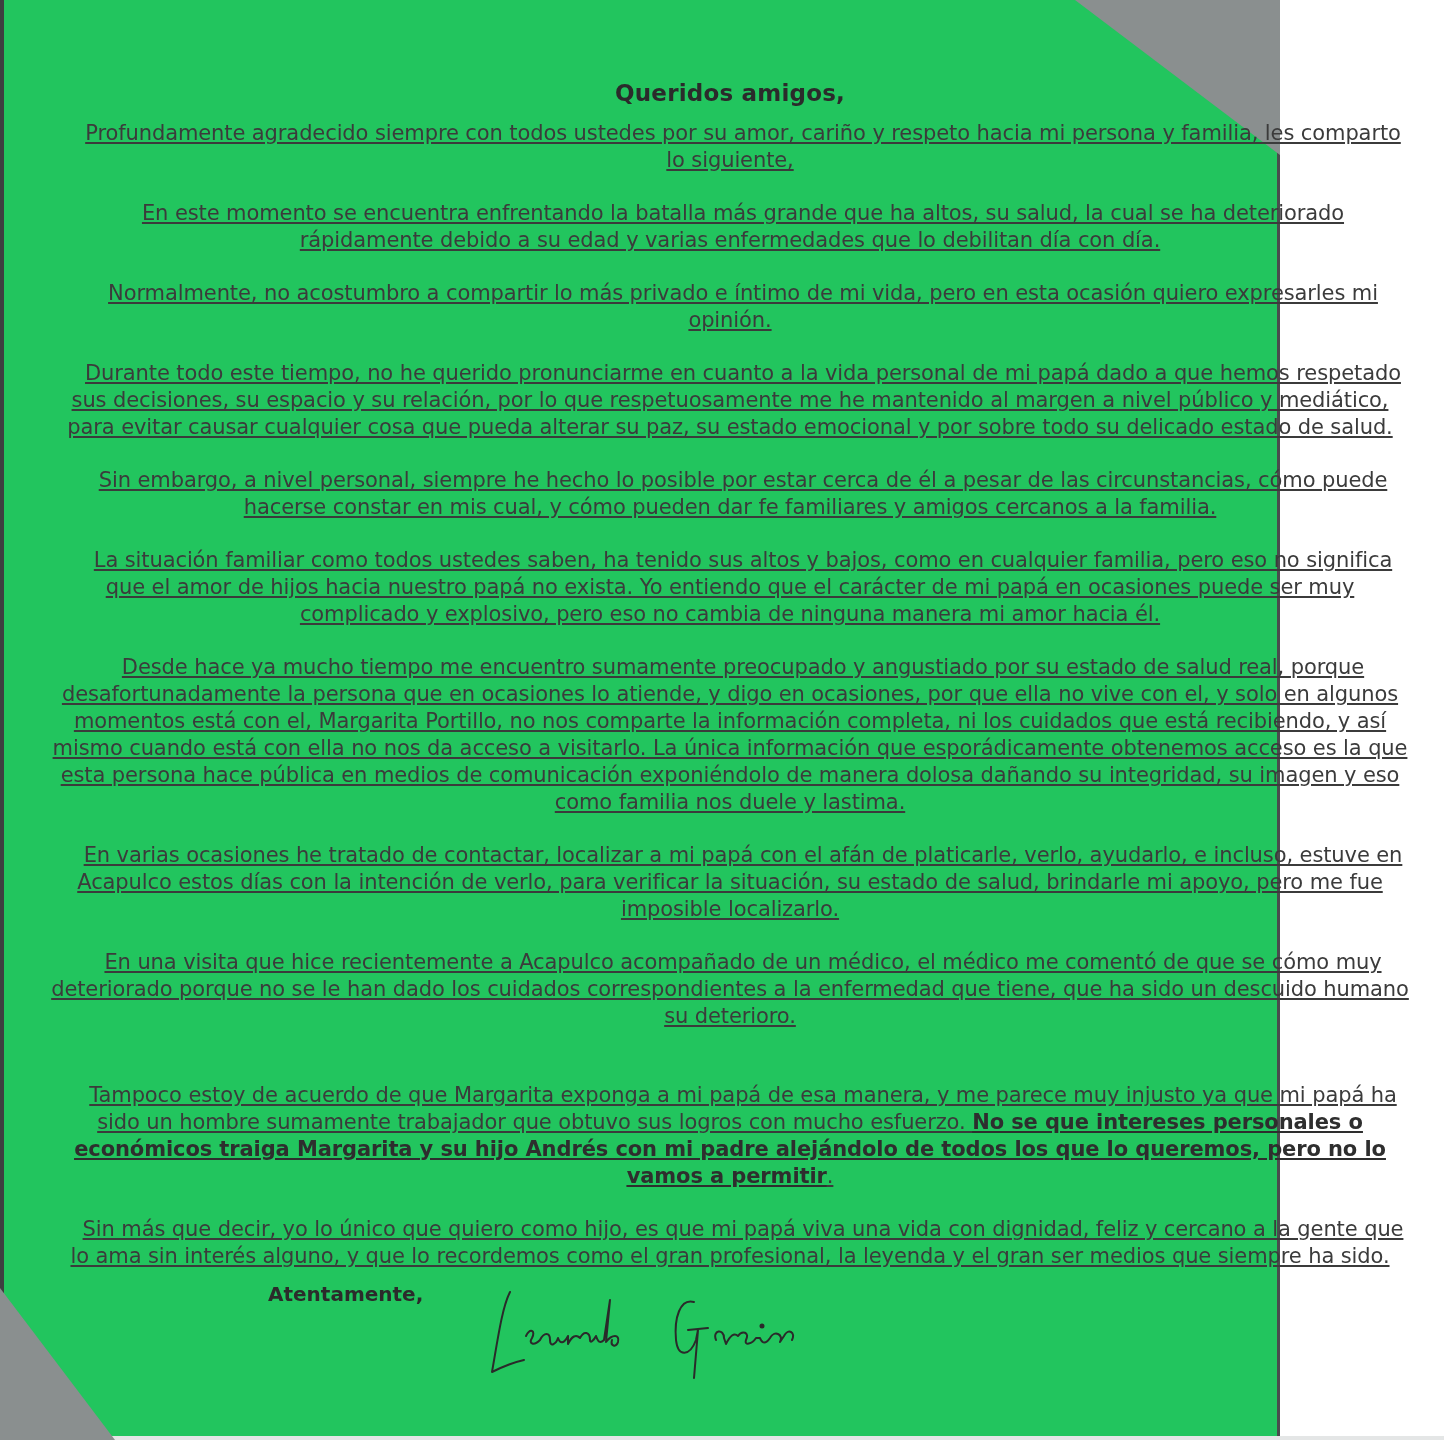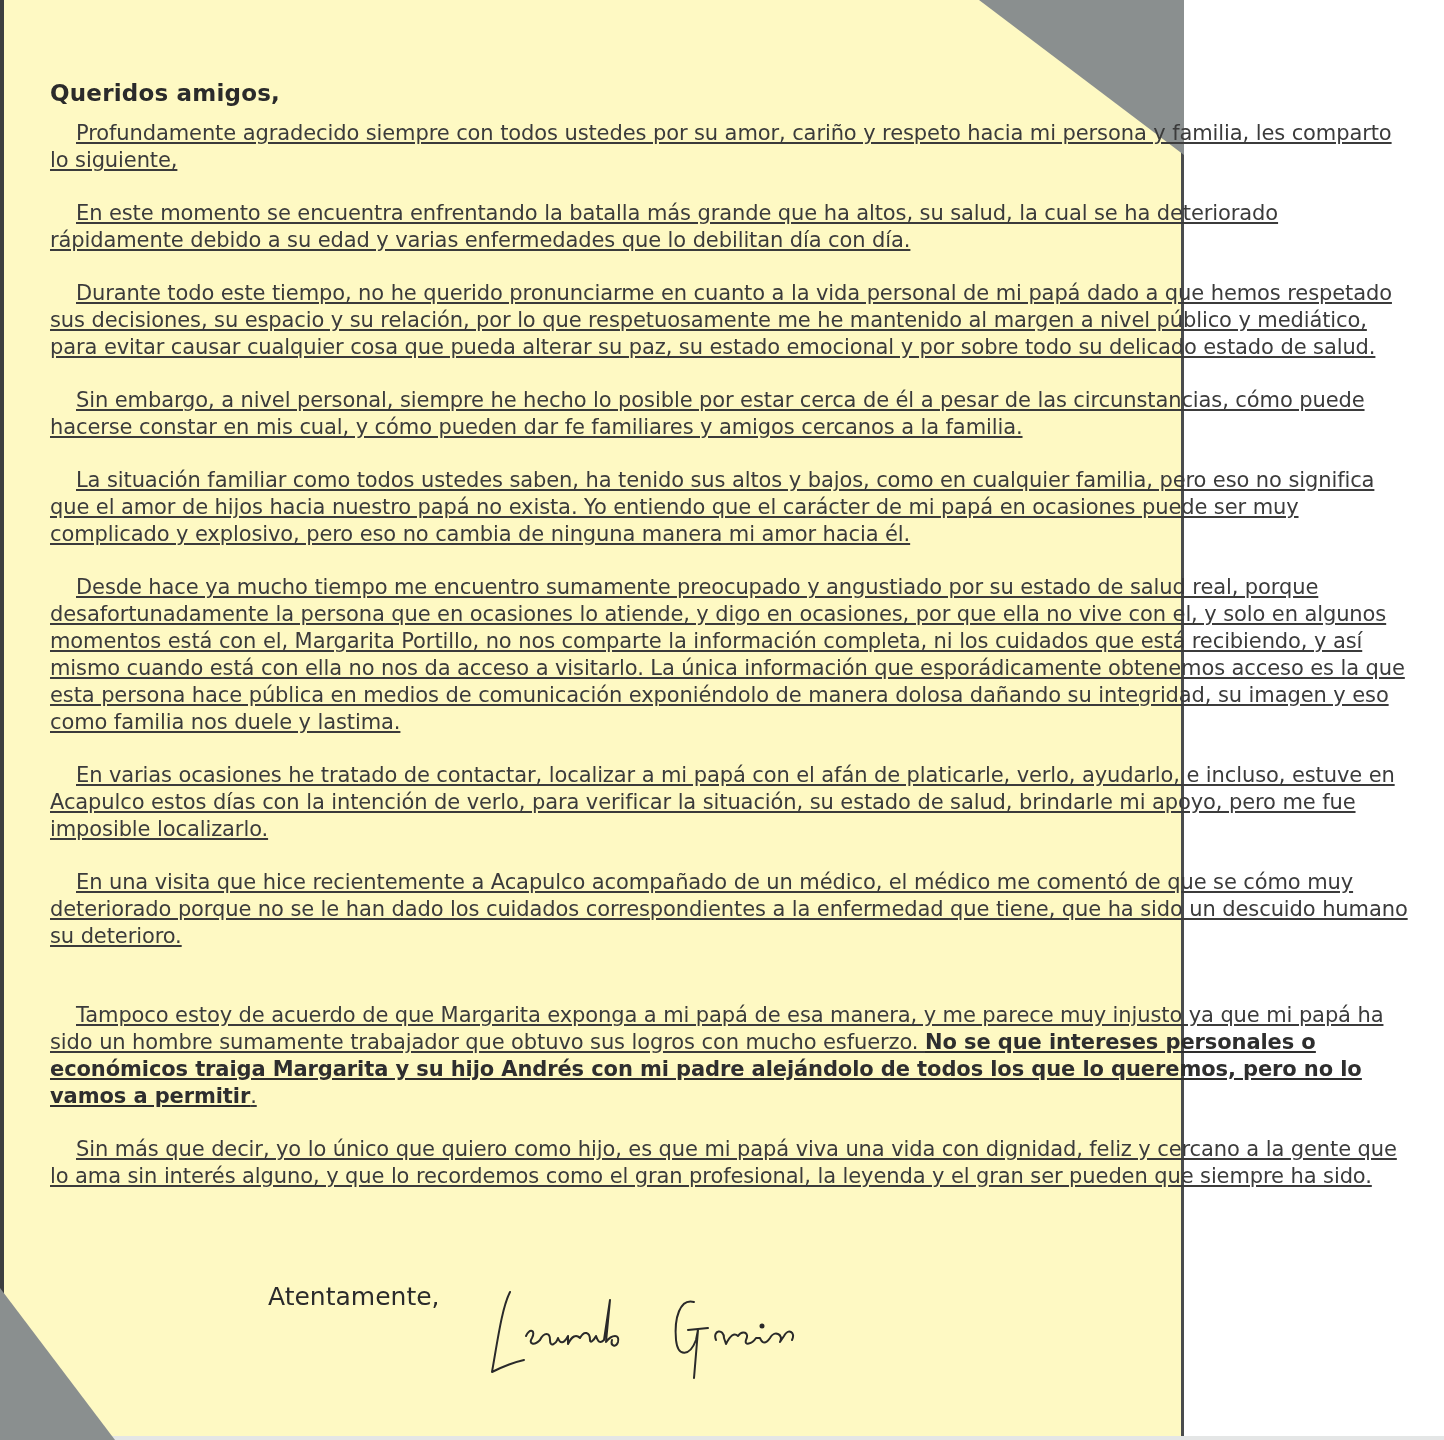--- a/index.html
+++ b/index.html
@@ -3,22 +3,23 @@
   <meta charset="utf-8">
   <style>
     html, body { margin: 0; padding: 0; }
     body {
       width: 1444px; height: 1440px; position: relative; overflow: hidden;
       background: #ffffff;
       font-family: "DejaVu Sans", sans-serif;
       color: #3a3a3a;
     }
     .page {
-      position: absolute; left: 0; top: 0; width: 1184px; height: 1440px;
-      background: #fef9c3;
+      position: absolute; left: 0; top: 0; width: 1280px; height: 1440px;
+      background: #22c55e;
+      text-align: center;
     }
     .left-edge { position: absolute; left: 0; top: 0; width: 4px; height: 1440px; background: #3d3f40; }
     .right-edge { position: absolute; right: 0; top: 150px; width: 3px; height: 1290px; background: #4a4c4d; }
     .bottom-edge { position: absolute; left: 0; bottom: 0; width: 1444px; height: 4px; background: #e4e6e6; }
     .corner-tr {
       position: absolute; right: 0; top: 0; width: 205px; height: 155px;
       background: #8a8f8f;
       clip-path: polygon(0 0, 100% 0, 100% 100%);
     }
     .corner-bl {
@@ -34,48 +35,49 @@
       margin: 0 0 14px 0; letter-spacing: 0.2px;
     }
     .para {
       font-size: 21px; line-height: 27px; margin: 0 0 26px 0;
       text-indent: 26px; color: #3b3b3b; letter-spacing: -0.1px; text-decoration: underline;
     }
     .para.p-gap { margin-bottom: 52px; }
     .emph { font-weight: bold; text-decoration: underline; color: #2e2e2e; }
     .closing {
       position: absolute; left: 268px; top: 1282px;
-      font-weight: normal; font-size: 25px; color: #2b2b2b;
+      font-weight: bold; font-size: 20px; color: #2b2b2b;
     }
     .signature {
       position: absolute; left: 480px; top: 1278px; width: 360px; height: 110px;
     }
   </style>
 </head>
 <body>
 
 <div class="page">
   <div class="left-edge"></div>
   <div class="right-edge"></div>
   <div class="bottom-edge"></div>
   <div class="corner-tr"></div>
   <div class="corner-bl"></div>
 
   <div class="content">
     <p class="greeting">Queridos amigos,</p>
     <p class="para">Profundamente agradecido siempre con todos ustedes por su amor, cariño y respeto hacia mi persona y familia, les comparto lo siguiente,</p>
     <p class="para">En este momento se encuentra enfrentando la batalla más grande que ha altos, su salud, la cual se ha deteriorado rápidamente debido a su edad y varias enfermedades que lo debilitan día con día.</p>
+    <p class="para">Normalmente, no acostumbro a compartir lo más privado e íntimo de mi vida, pero en esta ocasión quiero expresarles mi opinión.</p>
     <p class="para">Durante todo este tiempo, no he querido pronunciarme en cuanto a la vida personal de mi papá dado a que hemos respetado sus decisiones, su espacio y su relación, por lo que respetuosamente me he mantenido al margen a nivel público y mediático, para evitar causar cualquier cosa que pueda alterar su paz, su estado emocional y por sobre todo su delicado estado de salud.</p>
     <p class="para">Sin embargo, a nivel personal, siempre he hecho lo posible por estar cerca de él a pesar de las circunstancias, cómo puede hacerse constar en mis cual, y cómo pueden dar fe familiares y amigos cercanos a la familia.</p>
     <p class="para">La situación familiar como todos ustedes saben, ha tenido sus altos y bajos, como en cualquier familia, pero eso no significa que el amor de hijos hacia nuestro papá no exista.  Yo entiendo que el carácter de mi papá en ocasiones puede ser muy complicado y explosivo, pero eso no cambia de ninguna manera mi amor hacia él.</p>
     <p class="para">Desde hace ya mucho tiempo me encuentro sumamente preocupado y angustiado por su estado de salud real, porque desafortunadamente la persona que en ocasiones lo atiende, y digo en ocasiones, por que ella no vive con el, y solo en algunos momentos está con el, Margarita Portillo, no nos comparte la información completa, ni los cuidados que está recibiendo, y así mismo cuando está con ella no nos da acceso a visitarlo. La única información que esporádicamente obtenemos acceso es la que esta persona hace pública en medios de comunicación exponiéndolo de manera dolosa dañando su integridad, su imagen y eso como familia nos duele y lastima.</p>
     <p class="para">En varias ocasiones he tratado de contactar, localizar a mi papá con el afán de platicarle, verlo, ayudarlo, e incluso, estuve en Acapulco estos días con la intención de verlo, para verificar la situación, su estado de salud, brindarle mi apoyo, pero me fue imposible localizarlo.</p>
     <p class="para p-gap">En una visita que hice recientemente a Acapulco acompañado de un médico,  el médico me comentó de que se cómo muy deteriorado porque no se le han dado los cuidados correspondientes a la enfermedad que tiene, que ha sido un descuido humano su deterioro.</p>
     <p class="para"><span>Tampoco estoy de acuerdo de que Margarita exponga a mi papá de esa manera, y me parece muy injusto ya que mi papá ha sido un hombre sumamente trabajador que obtuvo sus logros con mucho esfuerzo. </span><span class="emph">No se que intereses personales o económicos traiga Margarita  y su hijo Andrés con mi padre alejándolo de todos los que lo queremos, pero no lo vamos a permitir</span><span>.</span></p>
-    <p class="para">Sin más que decir, yo lo único que quiero como hijo, es que mi papá viva una vida con dignidad, feliz y cercano a la gente que lo ama sin interés alguno, y que lo recordemos como el gran profesional, la leyenda y el gran ser pueden que siempre ha sido.</p>
+    <p class="para">Sin más que decir, yo lo único que quiero como hijo, es que mi papá viva una vida con dignidad, feliz y cercano a la gente que lo ama sin interés alguno, y que lo recordemos como el gran profesional, la leyenda y el gran ser medios que siempre ha sido.</p>
   </div>
 
   <div class="closing">Atentamente,</div>
 
   <svg class="signature" viewBox="0 0 360 110" fill="none" stroke="#2a2a2a" stroke-width="2" stroke-linecap="round" stroke-linejoin="round">
     <title>Leonardo Garcia</title>
 
     <path d="M30 14 C22 30 18 60 12 94 C24 88 34 84 44 82"></path>
 
     <path d="M46 58 C50 50 56 52 52 60 C48 66 54 68 60 62 C64 54 70 54 70 62 C70 70 76 66 78 60 C80 66 84 66 88 58 L88 66 C92 58 96 56 100 60 C104 52 110 54 110 62 C110 66 114 62 116 58 C118 64 120 66 124 62 L130 22 L126 64 C132 56 140 56 138 64 C136 70 130 68 132 62"></path>

